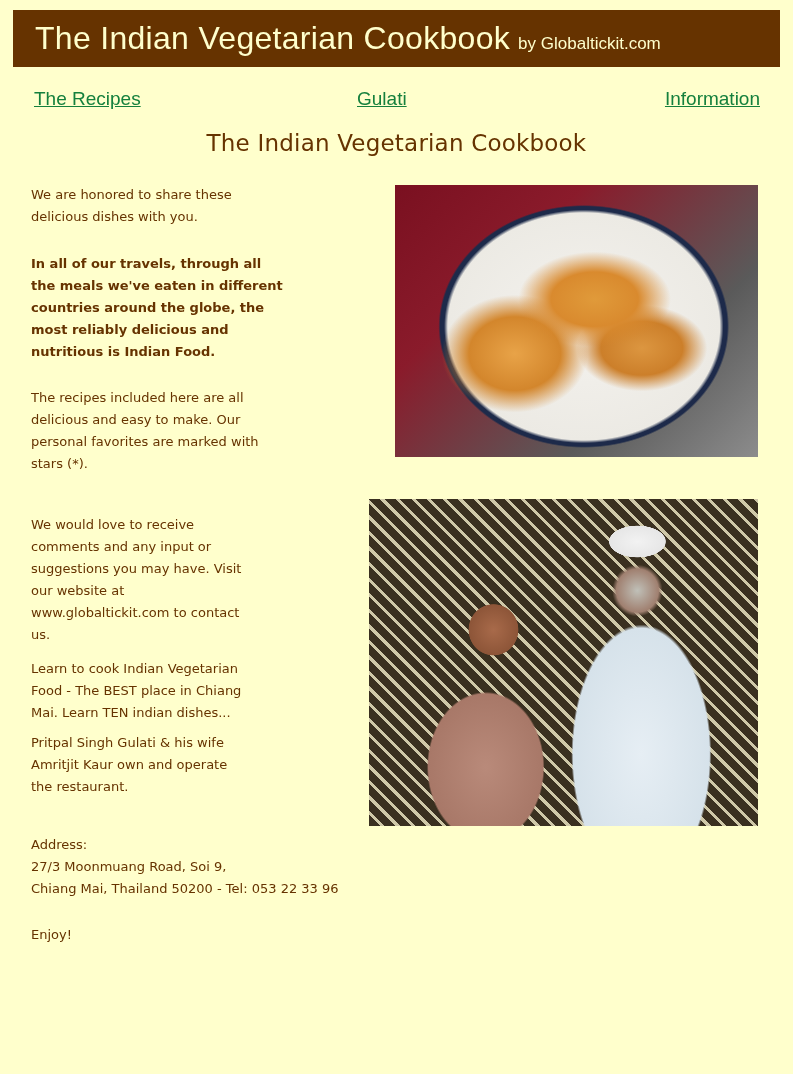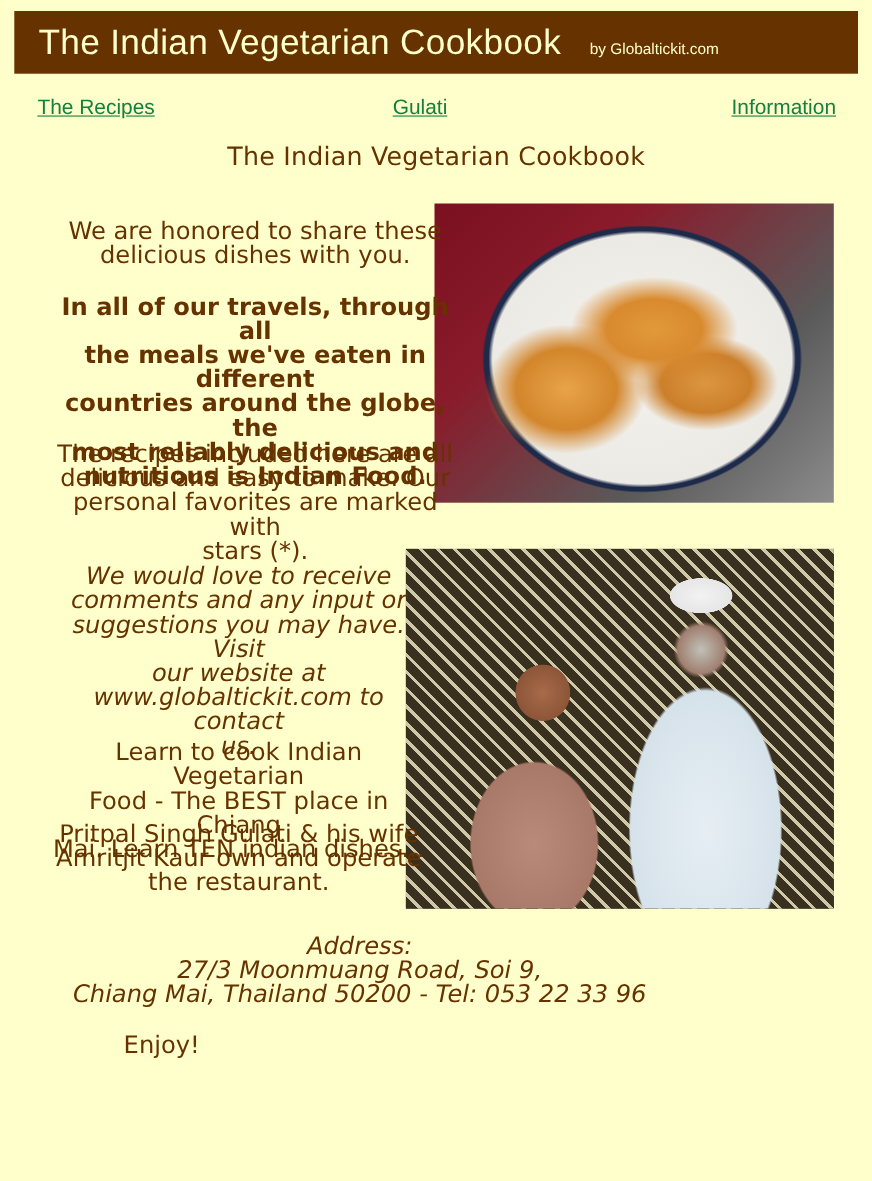--- a/index.html
+++ b/index.html
@@ -29,22 +29,22 @@
       padding-left: 22px;
     }
     .banner-title {
       font-family: "Liberation Sans", sans-serif;
       font-size: 32px;
       letter-spacing: 0.3px;
       white-space: nowrap;
     }
     .banner-byline {
       font-family: "Liberation Sans", sans-serif;
-      font-size: 14px;
-      margin-left: 26px;
+      font-size: 17px;
+      margin-left: 8px;
       margin-top: 10px;
       white-space: nowrap;
     }
     .nav {
       position: absolute;
       top: 88px;
       left: 34px;
       width: 726px;
       height: 26px;
     }
@@ -71,25 +71,24 @@
       font-weight: normal;
       letter-spacing: 0.2px;
     }
     .content {
       position: absolute;
       left: 31px;
       top: 184px;
       width: 730px;
     }
     .para {
-      font-size: 22px;
+      font-size: 13px;
       line-height: 22px;
-      margin: 16px;
+      margin: 0;
       white-space: pre-line;
-      text-align: center;
     }
     .photo {
       position: absolute;
       overflow: hidden;
     }
     .photo-food {
       left: 395px;
       top: 185px;
       width: 363px;
       height: 272px;
@@ -149,29 +148,29 @@
 delicious dishes with you.</p>
   <p class="para" style="position:absolute; top:69px; width:370px;font-weight:bold;">In all of our travels, through all
 the meals we've eaten in different
 countries around the globe, the
 most reliably delicious and
 nutritious is Indian Food.</p>
   <p class="para" style="position:absolute; top:203px; width:370px;">The recipes included here are all
 delicious and easy to make. Our
 personal favorites are marked with
 stars (*).</p>
-  <p class="para" style="position:absolute; top:314px; width:340px;font-style:italic;">We would love to receive
+  <p class="para" style="position:absolute; top:330px; width:340px;">We would love to receive
 comments and any input or
 suggestions you may have. Visit
 our website at
 www.globaltickit.com to contact
 us.</p>
   <p class="para" style="position:absolute; top:474px; width:340px;">Learn to cook Indian Vegetarian
 Food - The BEST place in Chiang
 Mai. Learn TEN indian dishes...</p>
   <p class="para" style="position:absolute; top:548px; width:340px;">Pritpal Singh Gulati &amp; his wife
 Amritjit Kaur own and operate
 the restaurant.</p>
-  <p class="para" style="position:absolute; top:650px; width:560px;font-style:italic;">Address:
+  <p class="para" style="position:absolute; top:650px; width:560px;">Address:
 27/3 Moonmuang Road, Soi 9,
 Chiang Mai, Thailand 50200 - Tel: 053 22 33 96</p>
   <p class="para" style="position:absolute; top:740px; width:200px;">Enjoy!</p>
 </div>
 
 </body></html>

